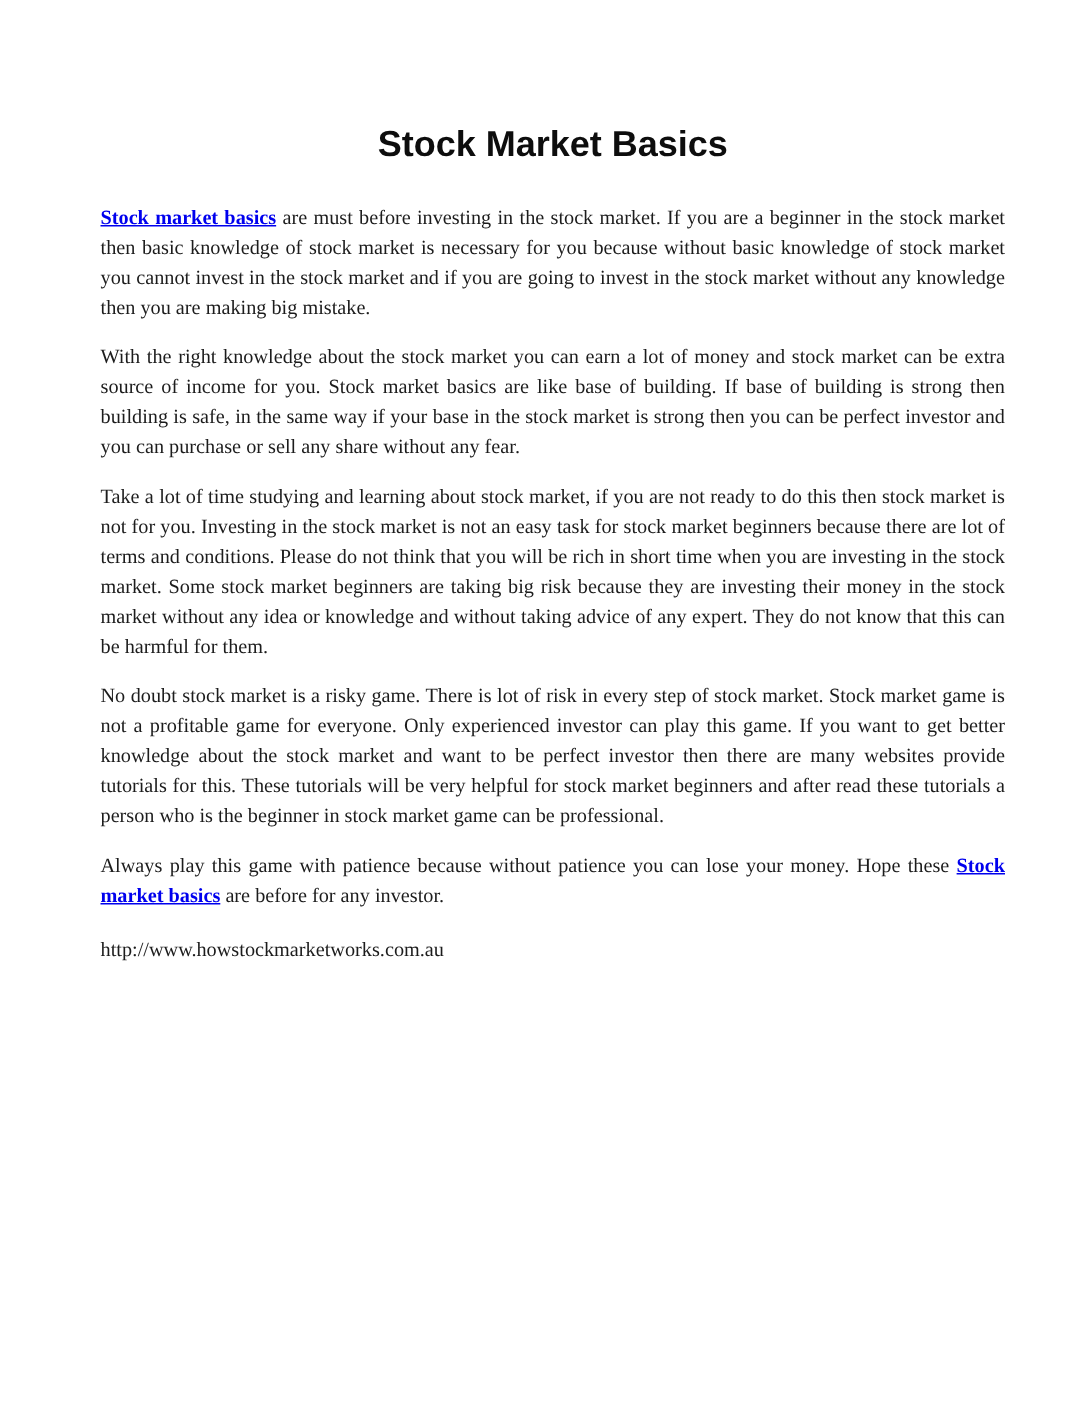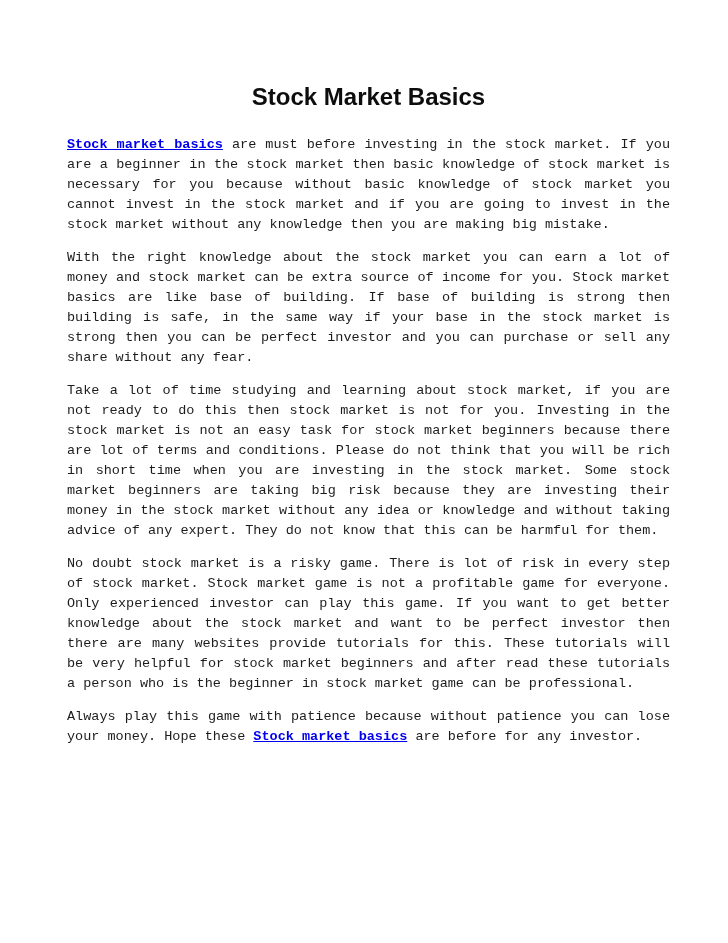--- a/index.html
+++ b/index.html
@@ -19,21 +19,21 @@
   .title {
     font-family: "Liberation Sans", "DejaVu Sans", sans-serif;
     font-size: 24px;
     line-height: 30px;
     font-weight: bold;
     color: var(--title-color, #0d0d0d);
     text-align: center;
     margin: 0 0 23px 0;
   }
   .para {
-    font-family: Liberation Mono, monospace;
+    font-family: Liberation Serif, serif;
     font-size: 13.5px;
     line-height: 20px;
     color: var(--body-color, #1c1c1c);
     text-align: justify;
     margin: 0 0 13px 0;
   }
   .para.url-line {
     text-align: left;
     margin-top: 16px;
   }
@@ -54,14 +54,15 @@
   <p class="para"><a class="doc-link">Stock market basics</a><span> are must before investing in the stock market. If you are a beginner in the stock market then basic knowledge of stock market is necessary for you because without basic knowledge of stock market you cannot invest in the stock market and if you are going to invest in the stock market without any knowledge then you are making big mistake.</span></p>
 
   <p class="para">With the right knowledge about the stock market you can earn a  lot of money and stock market can be extra source of income for you. Stock market basics are like base of building. If base of building is strong then building is safe, in the same way if your base in the stock market is strong then you can be perfect investor and you can purchase or sell any share without any fear.</p>
 
   <p class="para">Take a lot of time studying and learning about stock market, if you are not ready to do this then stock market is not for you. Investing in the stock market is not an easy task for stock market beginners because there are lot of terms and conditions. Please do not think that you will be rich in short time when you are investing in the stock market. Some stock market beginners are taking big risk because they are investing their money in the stock market without any idea or knowledge and without taking advice of any expert. They do not know that this can be harmful for them.</p>
 
   <p class="para">No doubt stock market is a risky game. There is lot of risk in every step of stock market.  Stock market game is not a profitable game for everyone. Only experienced investor can play this game. If you want to get better knowledge about the stock market and want to be perfect investor then there are many websites provide tutorials for this. These tutorials will be very helpful for stock market beginners and after read these tutorials a person who is the beginner in stock market game can be professional.</p>
 
   <p class="para"><span>Always play this game with patience because without patience you can lose your money. Hope these </span><a class="doc-link">Stock market basics</a><span> are before for any investor.</span></p>
 
+  <p class="para url-line">http://www.howstockmarketworks.com.au</p>
 
 </div>
 
 </body></html>

